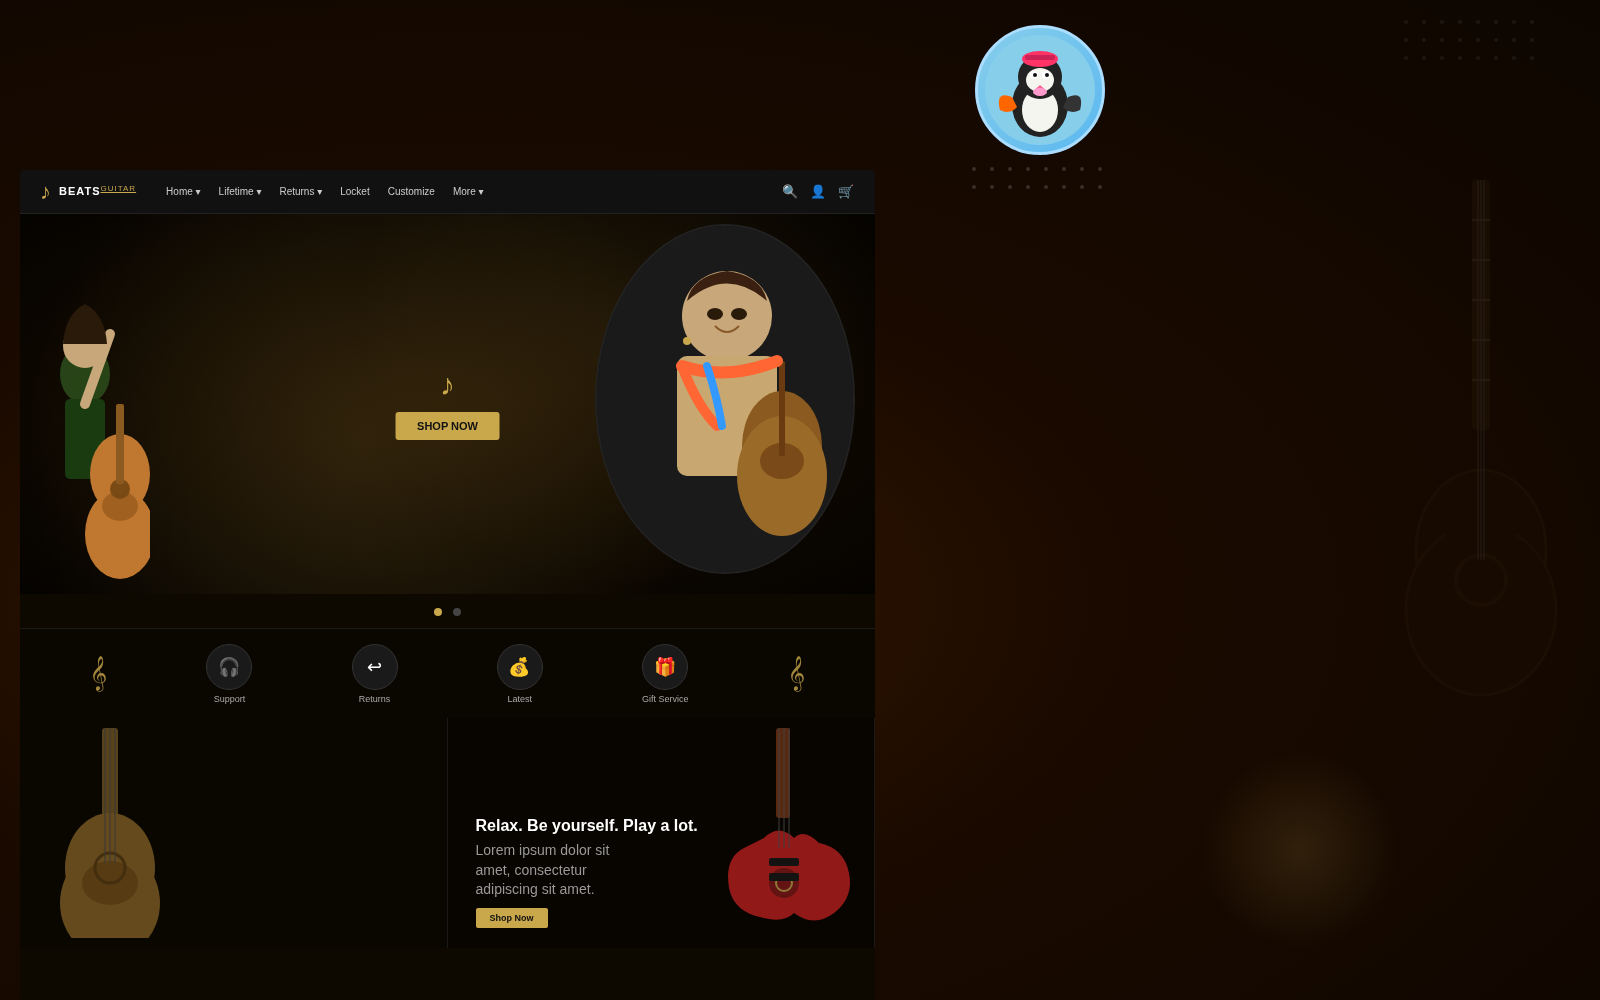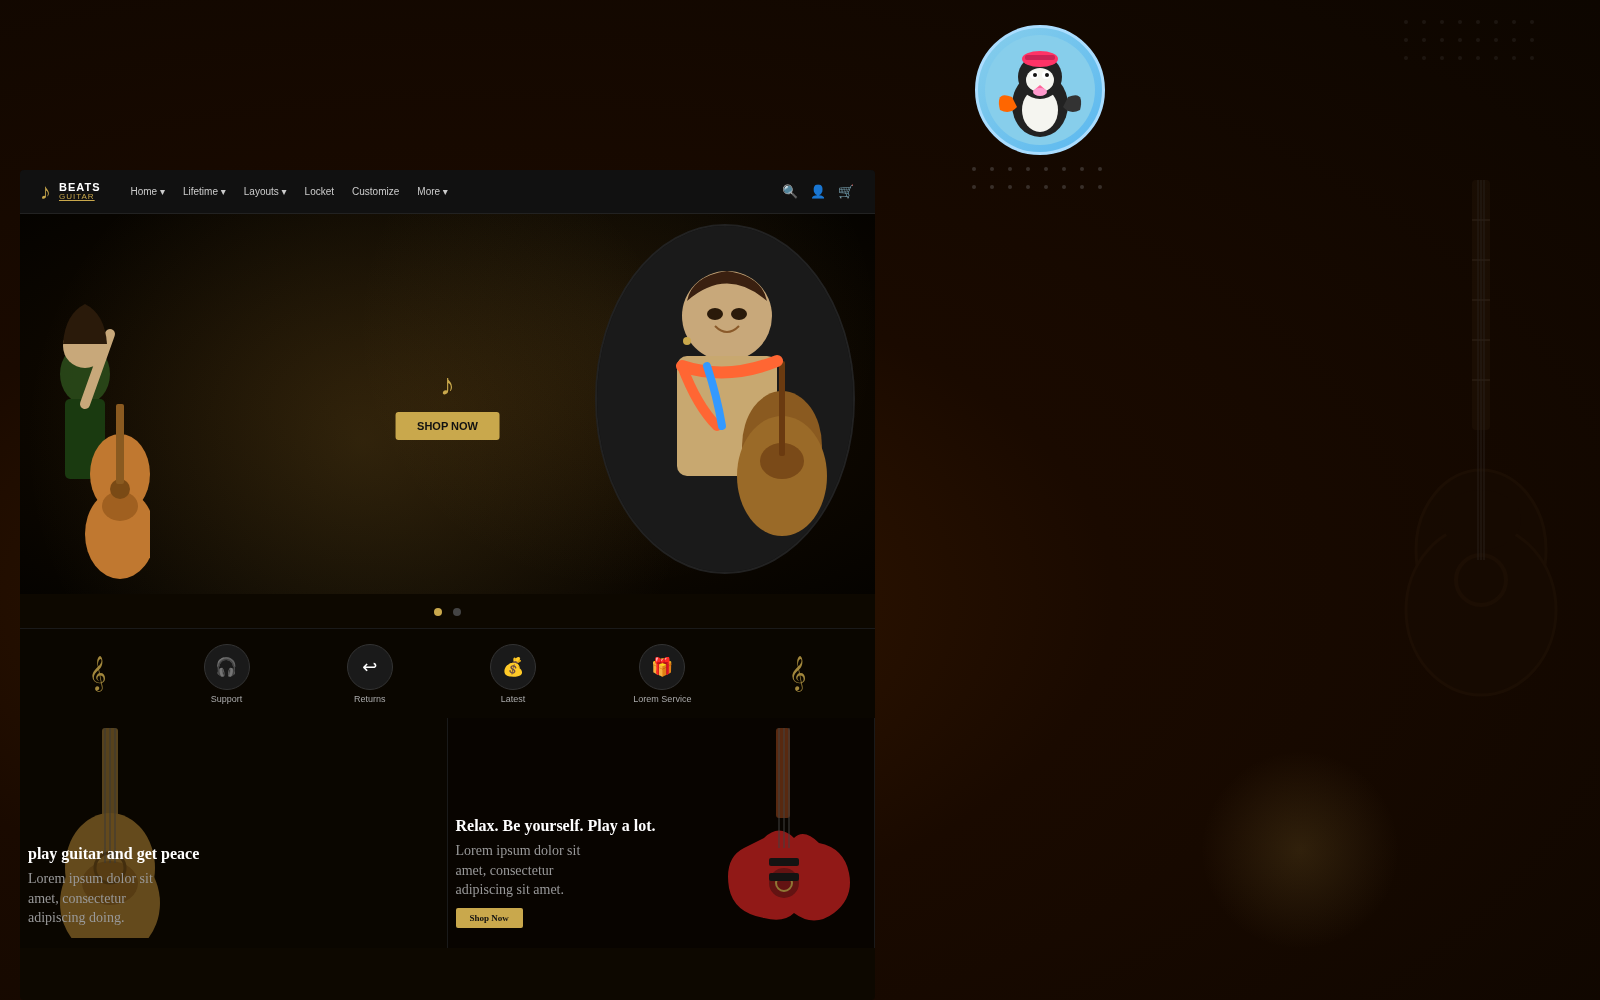--- a/index.html
+++ b/index.html
@@ -131,21 +131,21 @@
       gap: 8px;
     }
 
     .store-brand-icon {
       color: #c9a84c;
       font-size: 22px;
     }
 
     .store-brand-text {
       display: flex;
-      flex-direction: column;
+      flex-direction: row;
       line-height: 1.1;
     }
 
     .store-brand-name {
       font-size: 11px;
       font-weight: 700;
       color: #fff;
       letter-spacing: 1px;
     }
 
@@ -322,23 +322,22 @@
 
     .guitar-card-bg {
       position: absolute;
       inset: 0;
       background: #0a0600;
     }
 
     .guitar-card-content {
       position: absolute;
       bottom: 20px;
-      left: 8px;
+      left: 28px;
       z-index: 2;
-      font-family: Liberation Serif, serif;
     }
 
     .guitar-card-title {
       font-size: 16px;
       font-weight: 700;
       color: #fff;
       line-height: 1.2;
       margin-bottom: 6px;
     }
 
@@ -576,21 +575,21 @@
         <div class="store-brand">
           <span class="store-brand-icon">♪</span>
           <div class="store-brand-text">
             <span class="store-brand-name">BEATS</span>
             <span class="store-brand-sub">GUITAR</span>
           </div>
         </div>
         <div class="nav-links">
           <span class="nav-link">Home ▾</span>
           <span class="nav-link">Lifetime ▾</span>
-          <span class="nav-link">Layouts ▾</span>
+          <span class="nav-link">Returns ▾</span>
           <span class="nav-link">Locket</span>
           <span class="nav-link">Customize</span>
           <span class="nav-link">More ▾</span>
         </div>
         <div class="nav-icons">
           <span class="nav-icon">🔍</span>
           <span class="nav-icon">👤</span>
           <span class="nav-icon">🛒</span>
         </div>
       </div>
@@ -673,45 +672,41 @@
         <div class="feature-item">
           <div class="feature-icon-circle">↩</div>
           <span class="feature-label">Returns</span>
         </div>
         <div class="feature-item">
           <div class="feature-icon-circle">💰</div>
           <span class="feature-label">Latest</span>
         </div>
         <div class="feature-item">
           <div class="feature-icon-circle">🎁</div>
-          <span class="feature-label">Lorem Service</span>
+          <span class="feature-label">Gift Service</span>
         </div>
 
         <span class="music-note-deco">𝄞</span>
       </div>
 
       <div class="guitar-cards">
 
         <div class="guitar-card">
           <div class="guitar-card-bg"></div>
 
           <svg style="position:absolute; left:10px; top:10px; opacity:0.6;" width="160" height="210" viewBox="0 0 160 210">
             <rect x="72" y="0" width="16" height="100" fill="#8a6a30" rx="3"></rect>
             <ellipse cx="80" cy="140" rx="45" ry="55" fill="#a07830"></ellipse>
             <ellipse cx="80" cy="175" rx="50" ry="55" fill="#a07830"></ellipse>
             <ellipse cx="80" cy="155" rx="28" ry="22" fill="#8a6020"></ellipse>
             <circle cx="80" cy="140" r="15" fill="none" stroke="#6a4a18" stroke-width="3"></circle>
             <line x1="75" y1="0" x2="75" y2="135" stroke="#5a5a5a" stroke-width="1"></line>
             <line x1="80" y1="0" x2="80" y2="135" stroke="#5a5a5a" stroke-width="1"></line>
             <line x1="85" y1="0" x2="85" y2="135" stroke="#5a5a5a" stroke-width="1"></line>
           </svg>
-          <div class="guitar-card-content">
-            <div class="guitar-card-title">play guitar and get peace</div>
-            <div class="guitar-card-desc">Lorem ipsum dolor sit amet, consectetur adipiscing doing.</div>
-          </div>
         </div>
 
         <div class="guitar-card">
           <div class="guitar-card-bg" style="background:#080400;"></div>
 
           <svg style="position:absolute; right:10px; top:10px; opacity:0.7;" width="160" height="210" viewBox="0 0 160 210">
             <rect x="72" y="0" width="14" height="90" fill="#7a3a18" rx="3"></rect>
 
             <path d="M40 120 Q20 130 25 160 Q30 185 60 190 Q80 195 90 185 Q110 200 130 185 Q150 170 145 145 Q140 120 115 115 Q100 100 90 110 Q75 95 60 110 Z" fill="#cc2222"></path>
             <ellipse cx="80" cy="155" rx="15" ry="15" fill="#8a1a1a"></ellipse>

